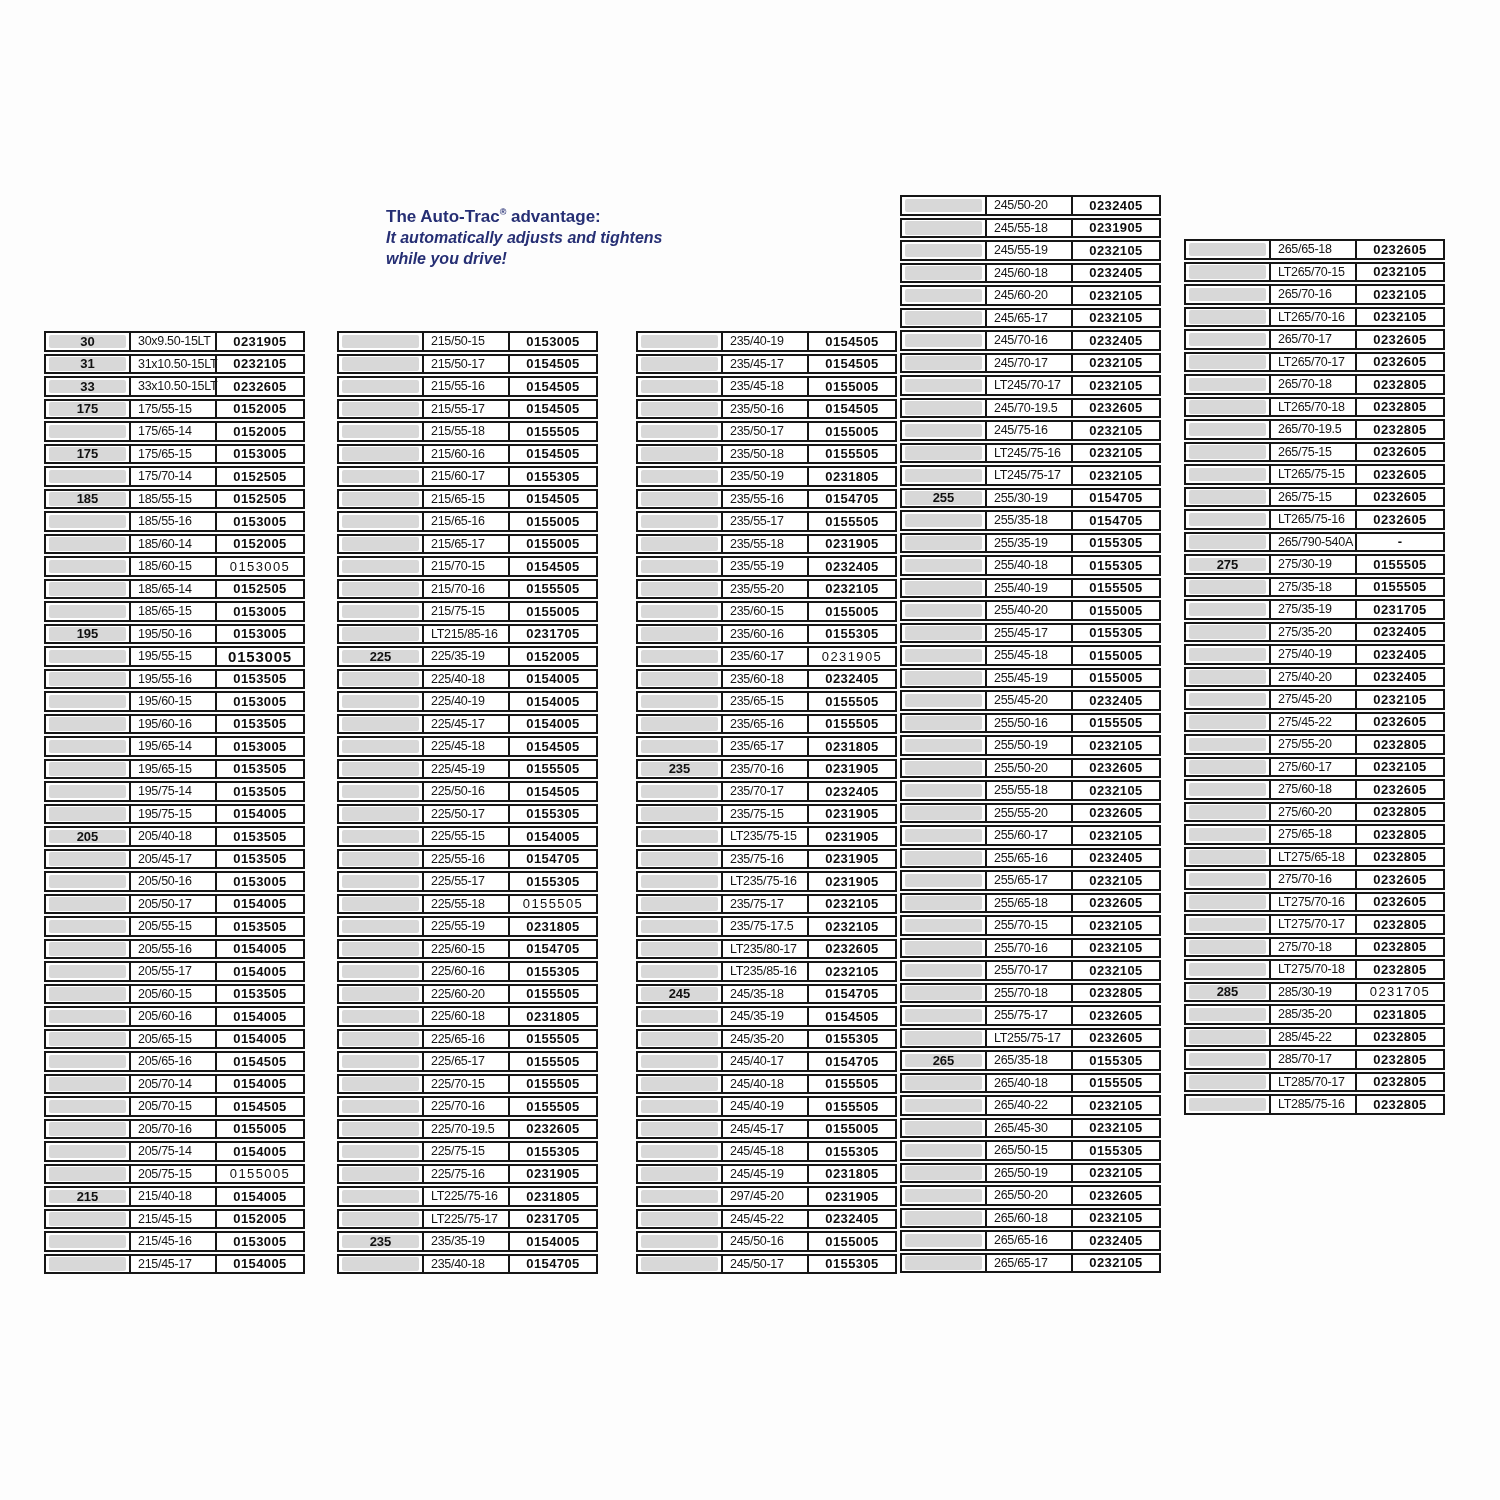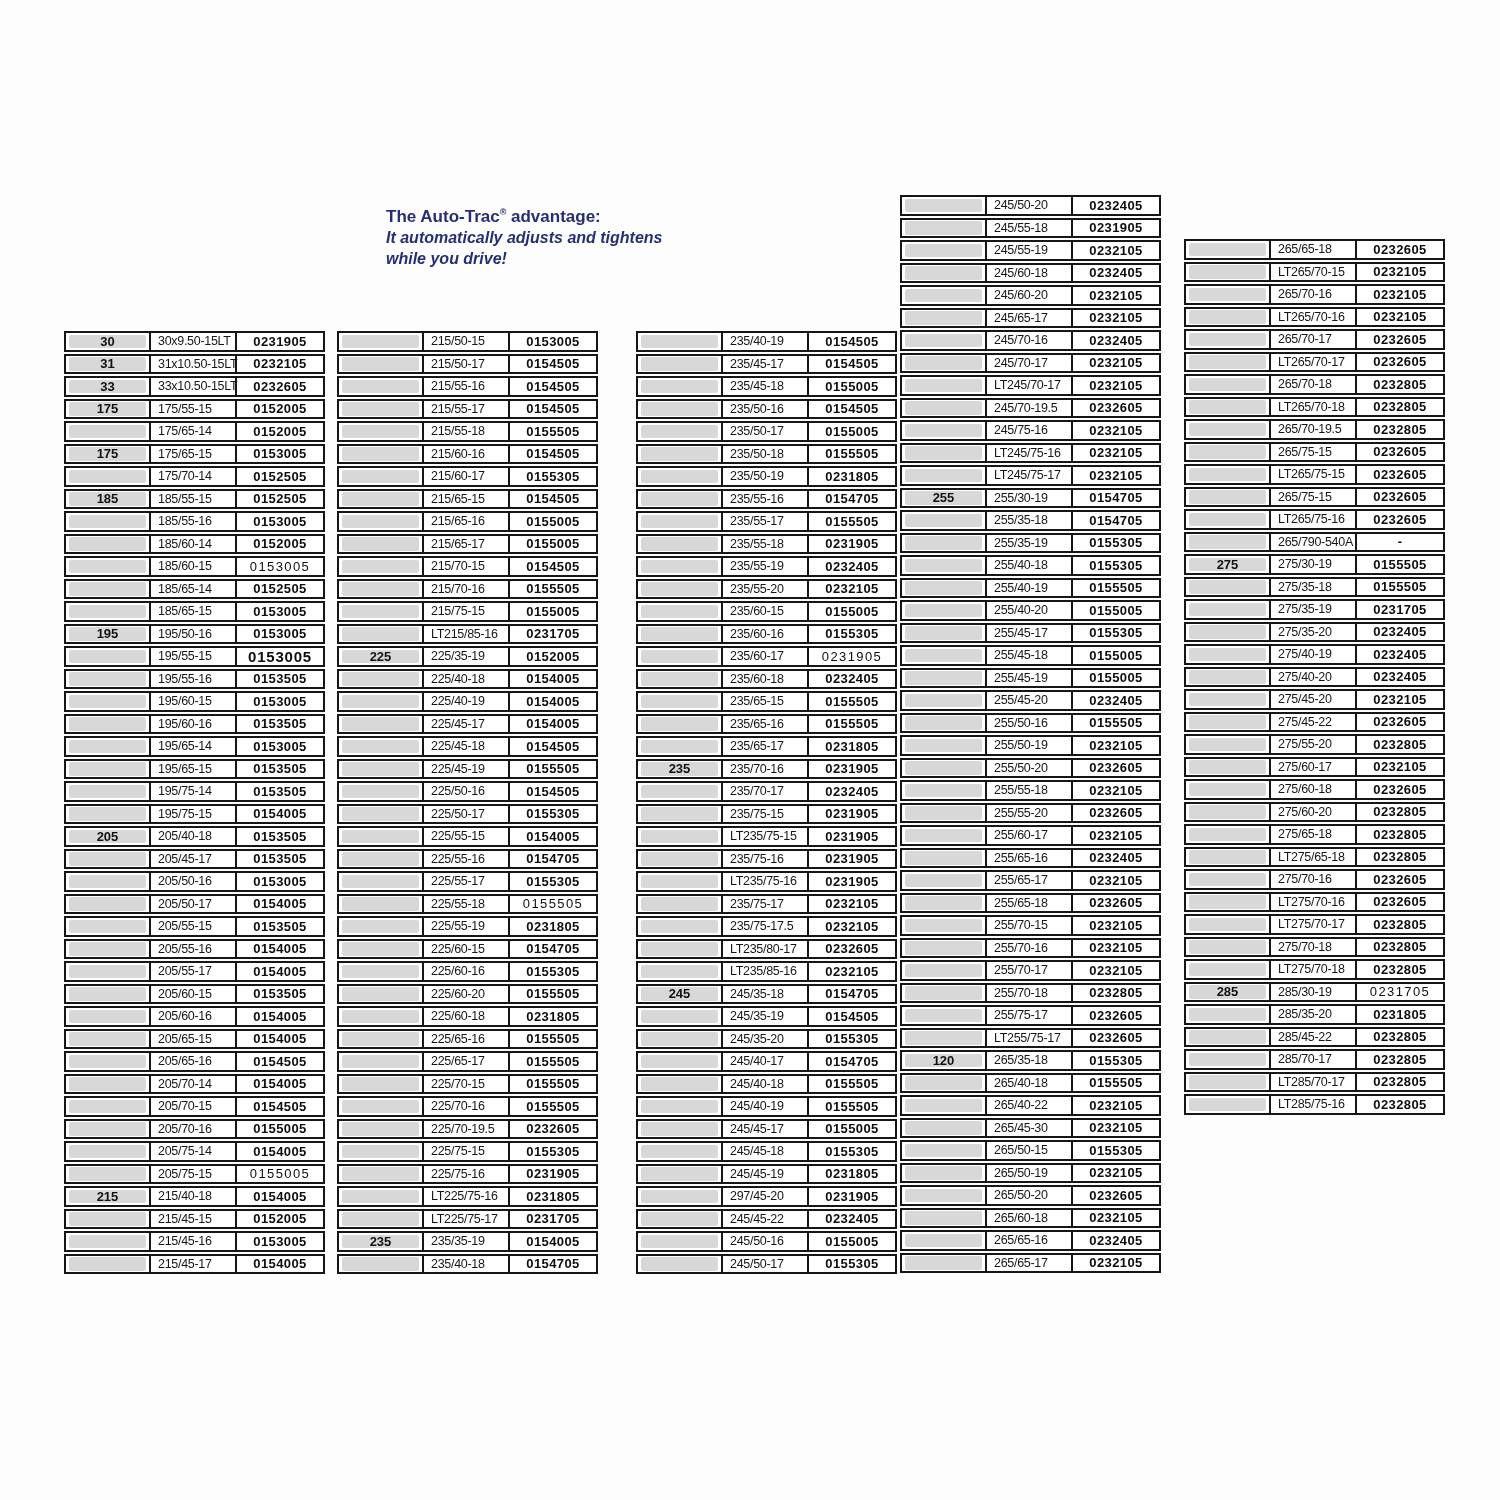--- a/index.html
+++ b/index.html
@@ -9,21 +9,21 @@
     font-family:"Liberation Sans", sans-serif;
   }
   
   .header { position:absolute; left:386px; top:202px; color:#262f74; }
   .h-title { font-weight:bold; font-size:17px; line-height:21px; font-style:normal; }
   .h-title sup { font-size:9px; vertical-align:super; }
   .h-sub { font-weight:bold; font-style:italic; font-size:16px; line-height:21px; }
 
   
   .tire-table { position:absolute; width:261px; }
-  .t1 { left:64px;   top:331px; }
+  .t1 { left:44px;   top:331px; }
   .t2 { left:337px;  top:331px; }
   .t3 { left:636px;  top:331px; }
   .t4 { left:900px;  top:195px; }
   .t5 { left:1184px; top:195px;margin-top:44px; }
 
   .trow {
     box-sizing:border-box; height:20.5px; margin-bottom:2px;
     border:2px solid #161616; display:flex; background:#ffffff;
   }
   .cg {
@@ -1209,21 +1209,21 @@
         </div>
         <div class="trow">
           <div class="cg">
             <div class="gbox"></div>
           </div>
           <div class="cs">LT255/75-17</div>
           <div class="cp">0232605</div>
         </div>
         <div class="trow">
           <div class="cg">
-            <div class="gbox">120</div>
+            <div class="gbox">265</div>
           </div>
           <div class="cs">265/35-18</div>
           <div class="cp">0155305</div>
         </div>
         <div class="trow">
           <div class="cg">
             <div class="gbox"></div>
           </div>
           <div class="cs">265/40-18</div>
           <div class="cp">0155505</div>

